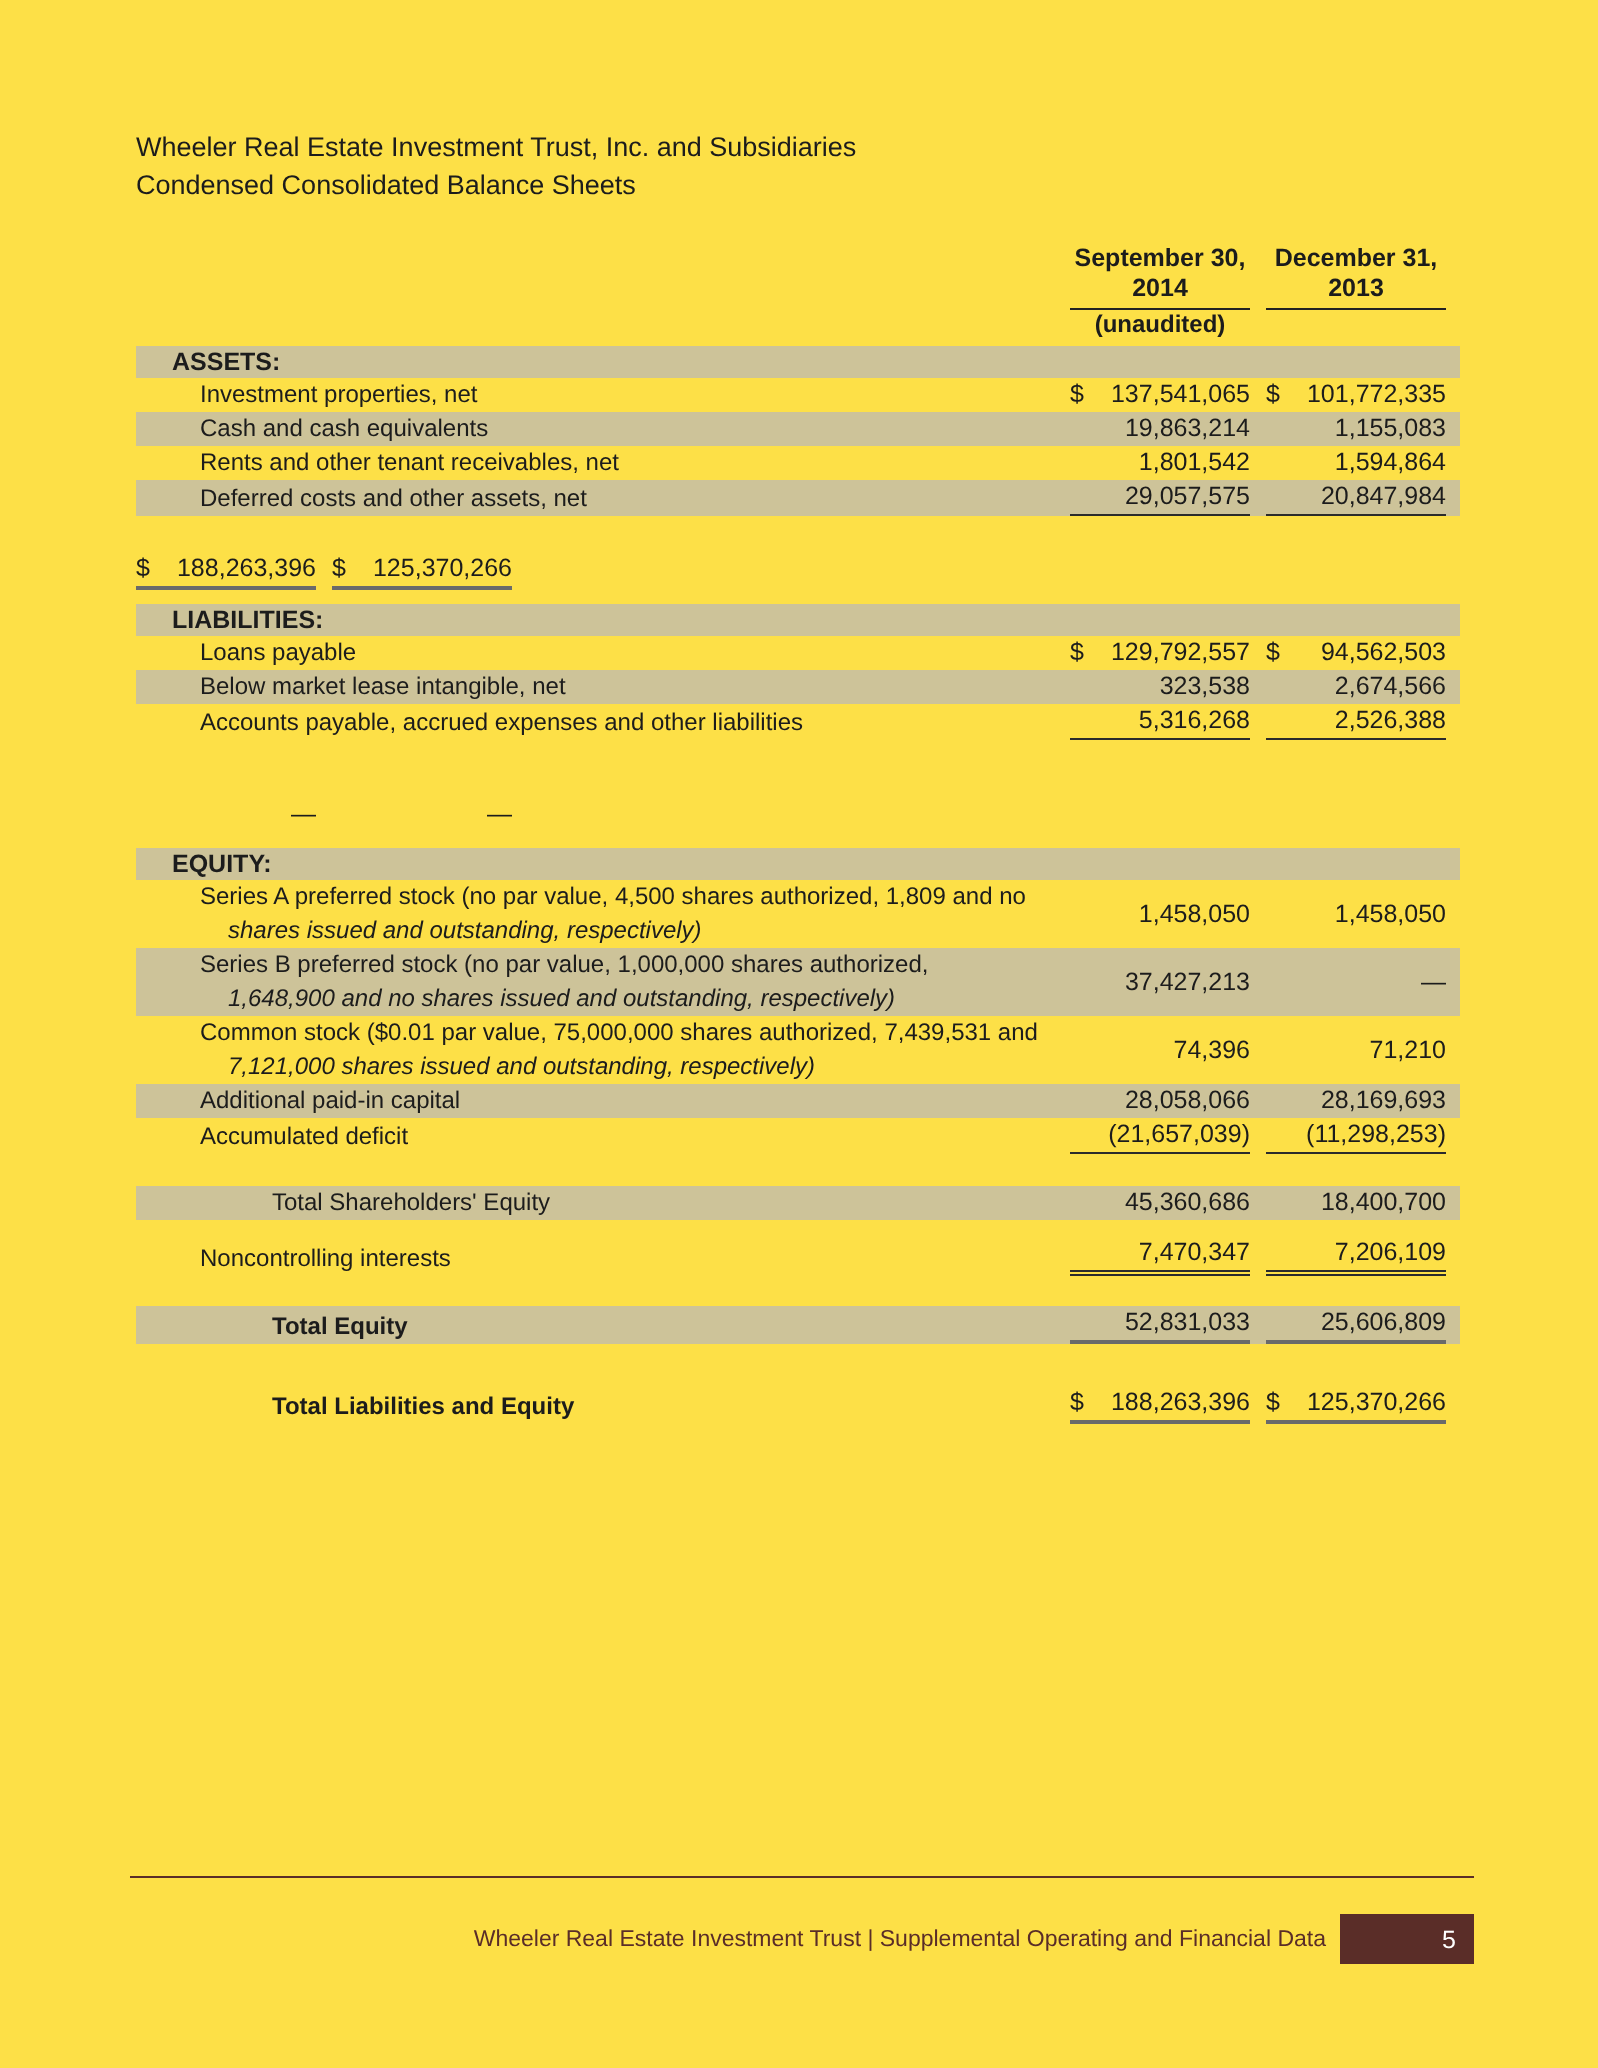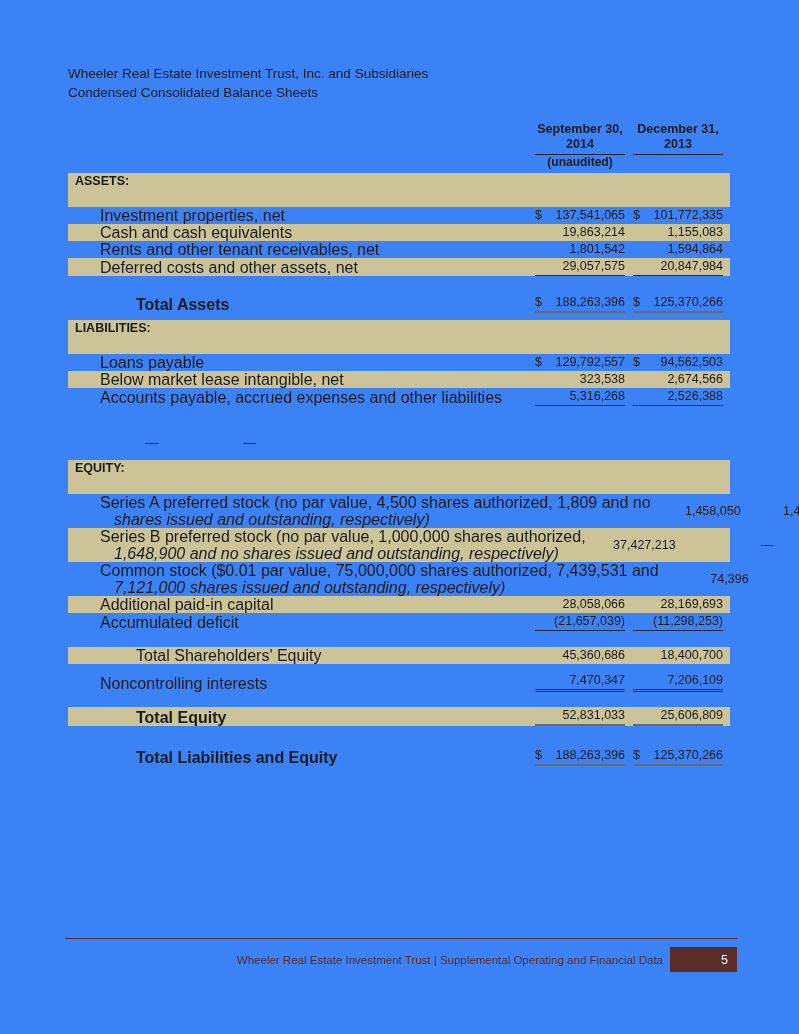--- a/index.html
+++ b/index.html
@@ -1,21 +1,21 @@
 <!DOCTYPE html>
 <html style="--shade: #cdc399; --maroon: #5a2d28;"><head>
 <meta charset="utf-8">
 <style>
   * { margin: 0; padding: 0; box-sizing: border-box; }
   html, body { background: #ffffff; }
   .page {
     position: relative;
     width: 799px;
     height: 1034px;
-    background: #3b82f6;
+    background: #fde047;
     font-family: "Liberation Sans", sans-serif;
     font-size: 12.5px;
     color: #1c1c1c;
     overflow: hidden;
   }
   .content {
     position: absolute;
     left: 68px;
     top: 64px;
     width: 662px;
@@ -56,29 +56,29 @@
   .row {
     display: flex;
     align-items: flex-end;
     min-height: 17px;
     padding-right: 7px;
   }
   .row.shade { background: var(--shade, #cdc399); }
   .band {
     background: var(--shade, #cdc399);
     font-weight: bold;
-    height: 34px;
+    height: 16px;
     line-height: 16px;
-    padding-left: 7px;
+    padding-left: 18px;
     margin-top: 3px;
   }
   .lbl {
     flex: 1 1 auto;
     white-space: nowrap;
-    font-size: 16px;
+    font-size: 12px;
     line-height: 17px;
     overflow: visible;
   }
   .lbl .l2 { padding-left: 14px; font-style: italic; }
   .ind1 { padding-left: 32px; }
   .ind2 { padding-left: 68px; }
   .bold { font-weight: bold; }
   .amt {
     flex: 0 0 90px;
     width: 90px;
@@ -109,21 +109,21 @@
     position: absolute;
     left: 65px;
     right: 62px;
     top: 938px;
     border-top: 1.5px solid var(--maroon, #5a2d28);
   }
   .footer-inner {
     display: flex;
     justify-content: flex-end;
     align-items: center;
-    margin-top: 8px;
+    margin-top: 18px;
     text-align: center;
   }
   .footer-text {
     color: var(--maroon, #5a2d28);
     font-size: 11.5px;
     white-space: nowrap;
     margin-right: 7px;
   }
   .page-num-box {
     width: 67px;
@@ -200,21 +200,20 @@
           <span class="val">29,057,575</span>
         </div>
       <div class="amt ul-s">
           <span class="val">20,847,984</span>
         </div>
     </div>
 
     <div class="sp18"></div>
 
     <div class="row">
-      <div class="lbl ind2 bold">Total Assets</div>
       <div class="amt ul-t">
           <span class="cur">$</span>
           <span class="val">188,263,396</span>
         </div>
       <div class="amt ul-t">
           <span class="cur">$</span>
           <span class="val">125,370,266</span>
         </div>
     </div>
 

